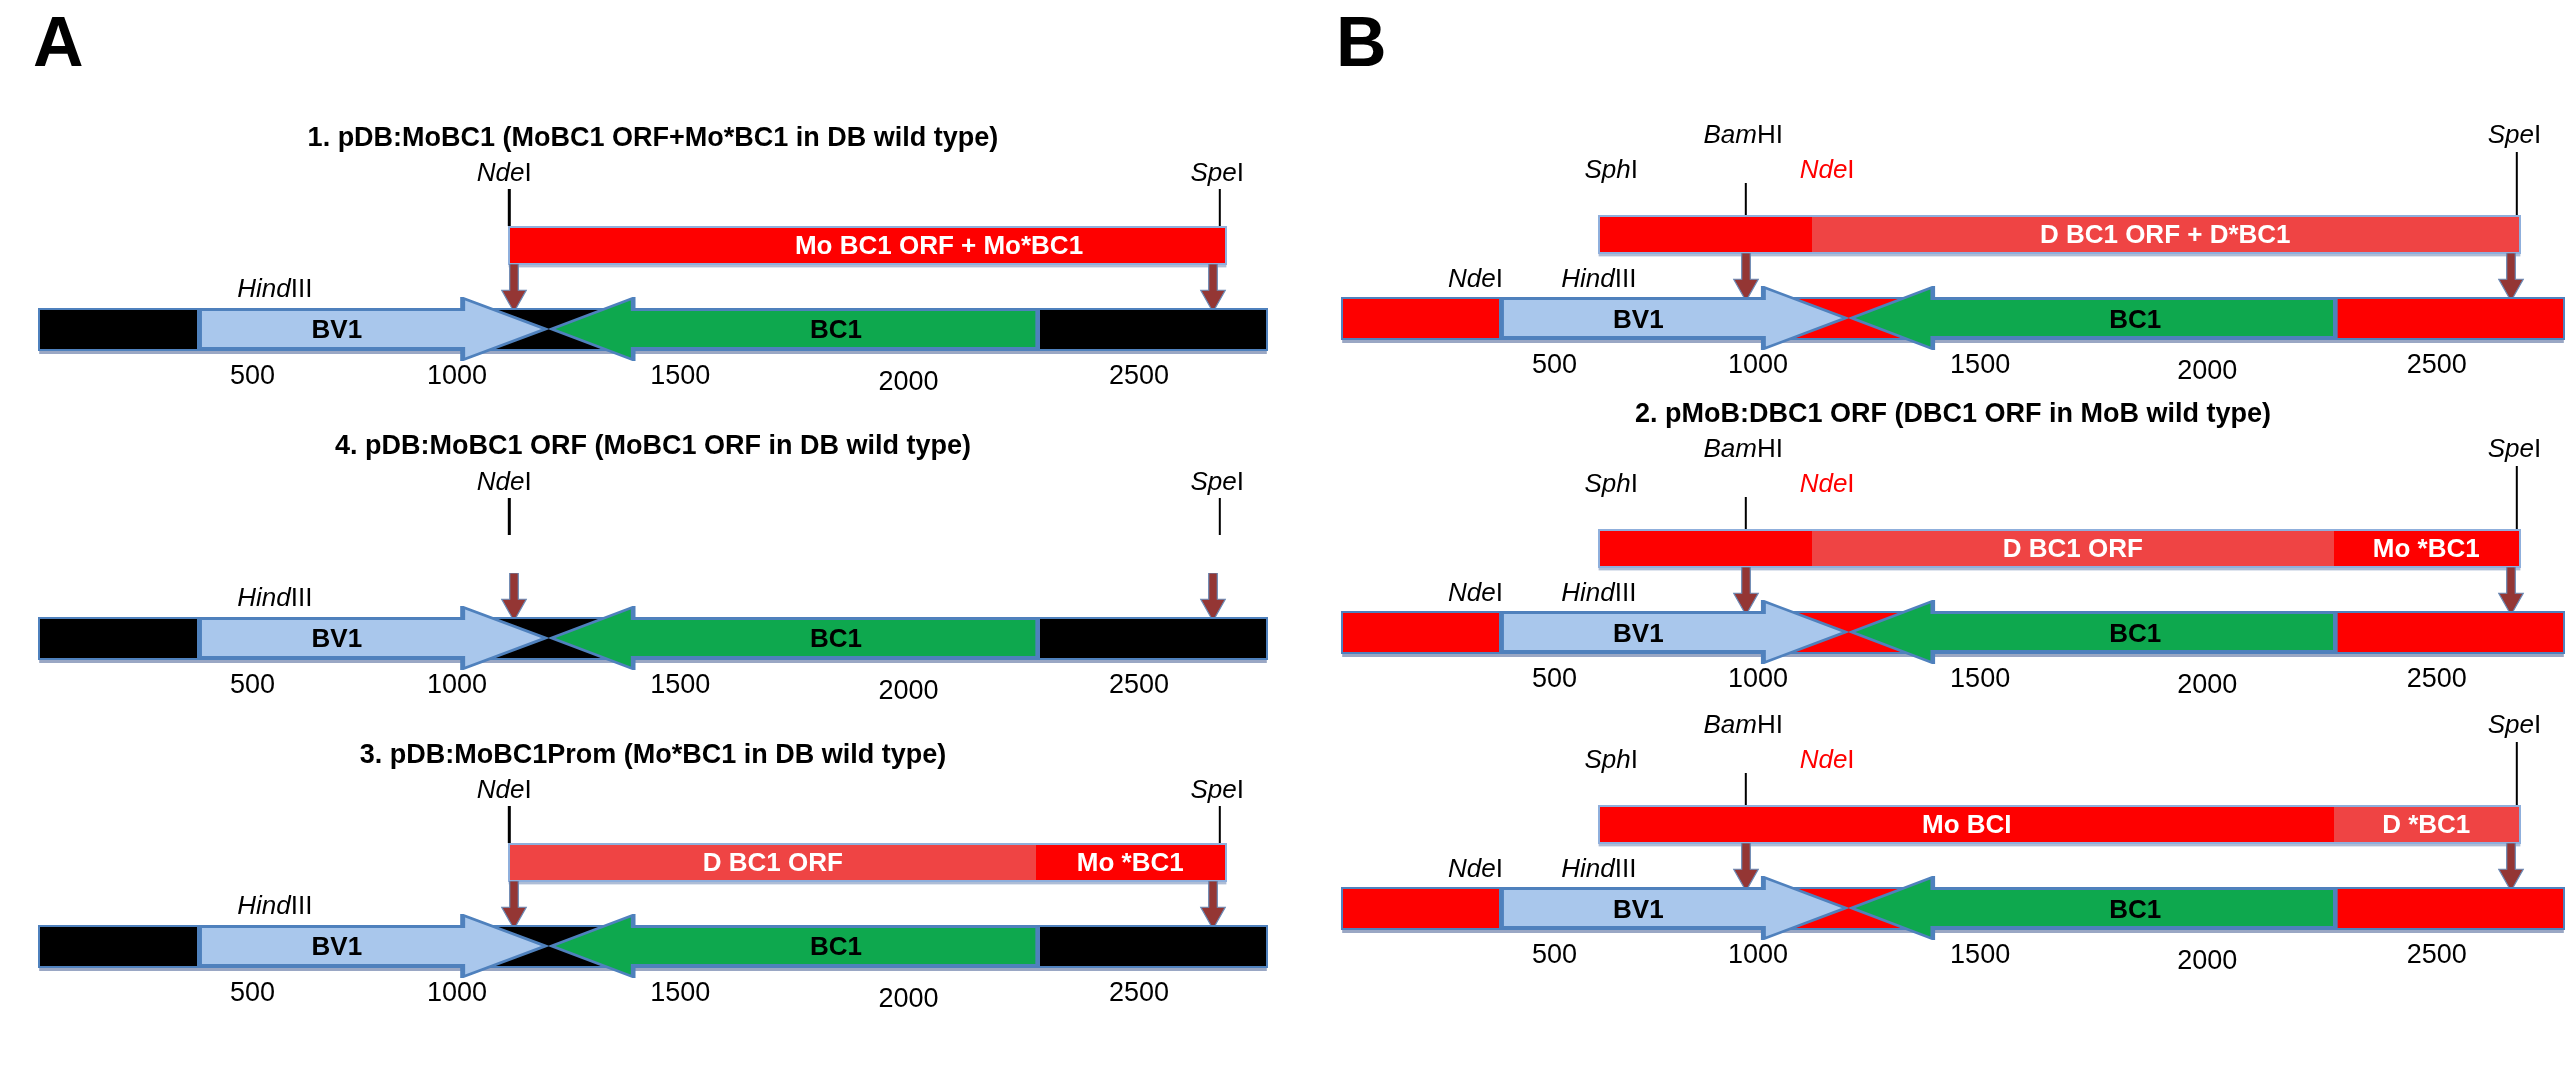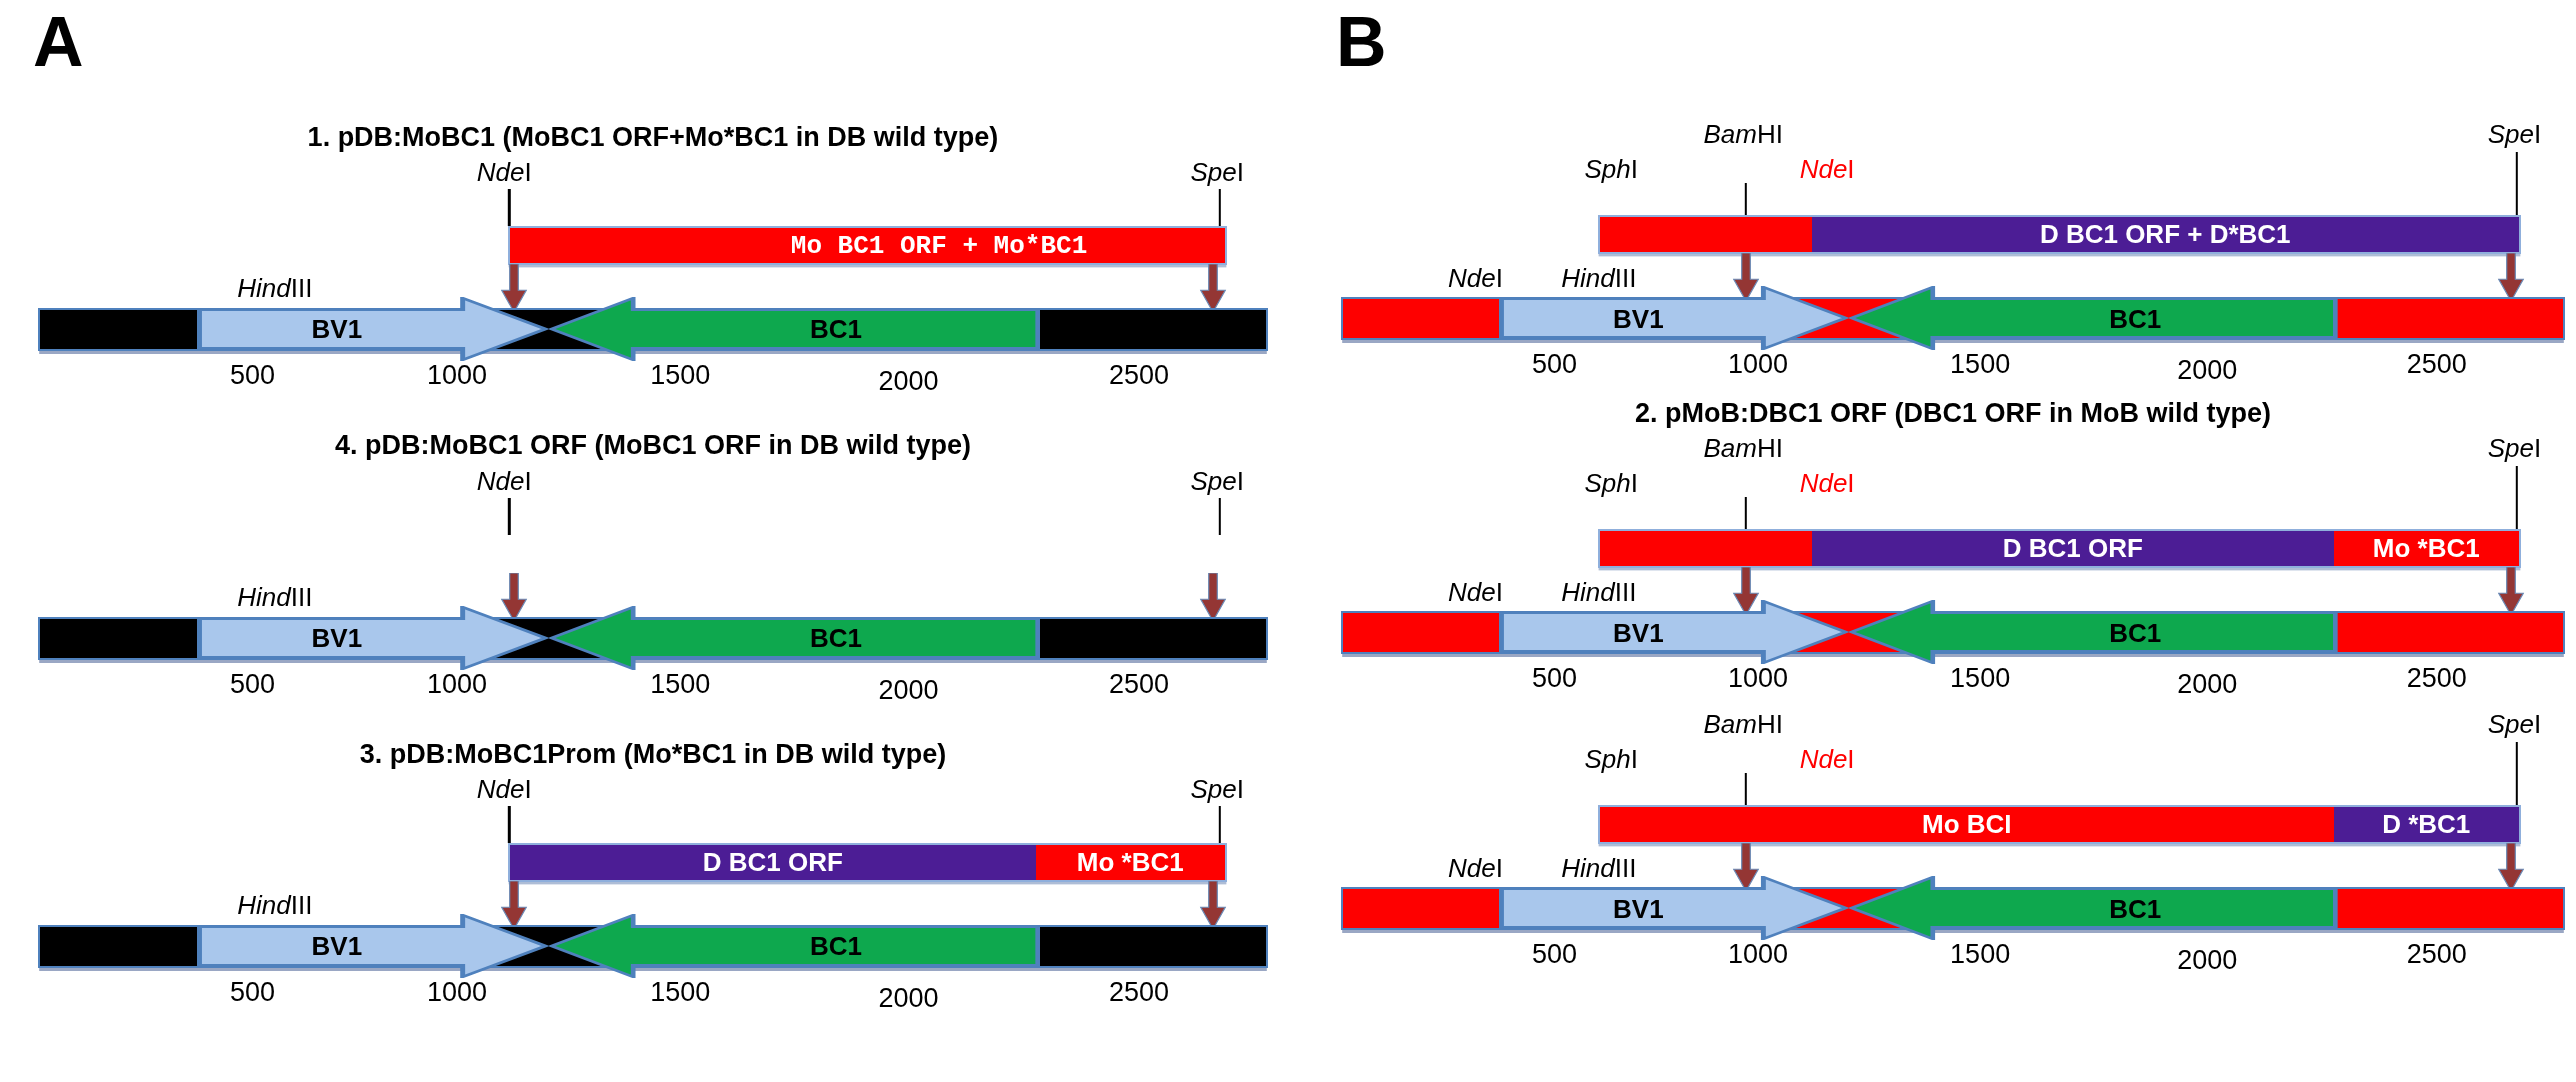--- a/index.html
+++ b/index.html
@@ -41,22 +41,22 @@
   .tick-spe-b{top:31px;height:63px;left:95.7%;}
 
   
   .topbar{position:absolute;height:39px;display:flex;box-sizing:border-box;
           border:2.4px solid #8FAFDC;box-shadow:0 3px 0 -0.6px #aebdd6;}
   .diag-a .topbar{top:67px;left:38.3%;width:58.0%;}
   .diag-b .topbar{top:94px;left:21.2%;width:74.8%;}
   .seg{height:100%;display:flex;align-items:center;justify-content:center;box-sizing:border-box;}
   .seg span{color:#fff;font-weight:bold;font-size:26px;white-space:nowrap;}
   .sr{background:#FE0000;}
-  .sk{background:#4c1d95;}
-  .c-a1 .seg1{width:100%;font-family:Liberation Mono, monospace;}
+  .sk{background:#ef4444;}
+  .c-a1 .seg1{width:100%;}
   .c-a1 .seg1 span{margin-left:20%;}
   .c-a2 .seg1{width:73.5%;} .c-a2 .seg2{width:26.5%;}
   .c-a3 .seg1{width:73.5%;} .c-a3 .seg2{width:26.5%;}
   .c-b1 .seg1{width:23.1%;} .c-b1 .seg2{width:76.9%;}
   .c-b2 .seg1{width:23.1%;} .c-b2 .seg2{width:56.8%;} .c-b2 .seg3{width:20.1%;}
   .c-b3 .seg1{width:79.9%;} .c-b3 .seg2{width:20.1%;}
 
   
   .down-arrow{position:absolute;width:27px;transform:translateX(-50%);}
   .diag-a .down-arrow{top:105px;height:48px;}

